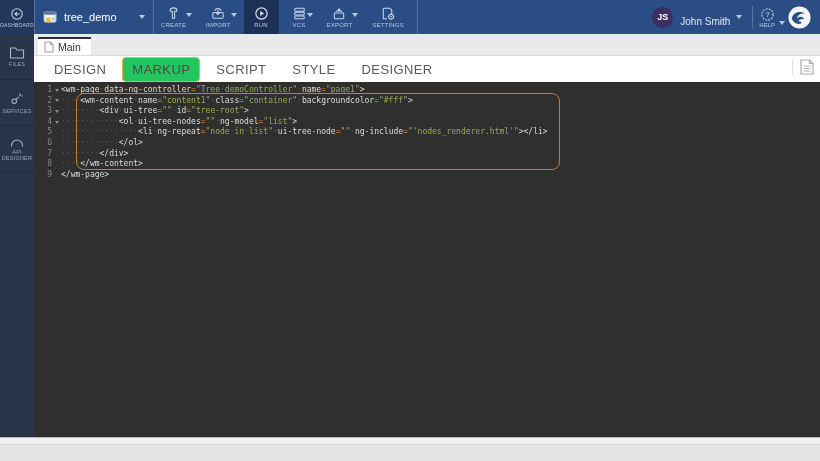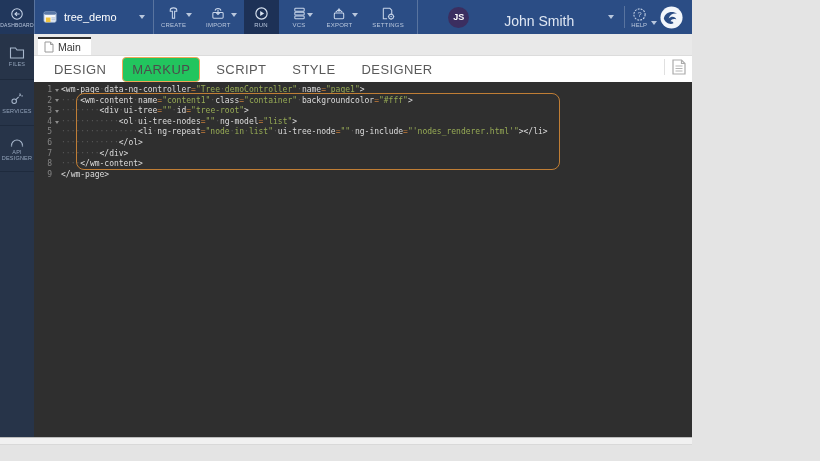--- a/index.html
+++ b/index.html
@@ -1,33 +1,33 @@
 <!DOCTYPE html>
 <html><head>
 <meta charset="utf-8">
 <style>
   * { margin:0; padding:0; box-sizing:border-box; }
   html,body { width:820px; height:461px; overflow:hidden; font-family:"Liberation Sans",sans-serif; background:#e4e4e4; }
-  .app { position:relative; width:692px; height:461px; }
+  .app { position:relative; width:820px; height:461px; }
 
   
   .toolbar { height:34px; background:#2b4d85; display:flex; align-items:stretch; color:#c9d6ea; }
   .tb-tile { display:flex; flex-direction:column; align-items:center; justify-content:center; padding:0 7px; cursor:pointer; position:relative; }
   .tb-tile .lbl { font-size:6px; letter-spacing:.2px; color:#b9c7dd; margin-top:1px; white-space:nowrap; }
   .tb-dark { background:#21375c; }
   .tb-run  { background:#1d3156; }
   .tb-sep { width:1px; background:rgba(255,255,255,.22); margin:0; }
   .caret { width:0; height:0; border-left:3px solid transparent; border-right:3px solid transparent; border-top:4px solid #b9c7dd; display:inline-block; }
   .tb-caret-abs { position:absolute; right:1px; top:13px; }
   .project { display:flex; align-items:center; gap:6px; padding:0 8px; min-width:118px; cursor:pointer; }
   .project .pname { font-size:11px; color:#fff; flex:1; }
   .tb-right { margin-left:auto; display:flex; align-items:center; }
   .avatar { width:21px; height:21px; border-radius:50%; background:#3b2e60; color:#fff; font-size:9px; font-weight:bold; display:flex; align-items:center; justify-content:center; }
-  .username { font-size:14px; color:#dfe7f3; margin:8px 6px 0 7px;text-align:center; }
-  .userblock { display:flex; align-items:center; padding:0 10px; cursor:pointer;gap:28px; }
+  .username { font-size:10px; color:#dfe7f3; margin:8px 6px 0 7px;text-align:center; }
+  .userblock { display:flex; align-items:center; padding:0 10px; cursor:pointer; }
   .helpblock { display:flex; flex-direction:column; align-items:center; justify-content:center; padding:0 6px; position:relative; cursor:pointer; }
   .helpblock .lbl { font-size:6px; color:#b9c7dd; margin-top:0px; }
   .logo { display:flex; align-items:center; padding:0 8px 0 6px; }
 
   
   .body-row { display:flex; height:403px; }
   .sidebar { width:34px; background:#273449; display:flex; flex-direction:column; }
   .sb-item { height:46px; display:flex; flex-direction:column; align-items:center; justify-content:center; gap:2px; border-bottom:1px solid #1e2a3d; cursor:pointer; }
   .sb-item .lbl { font-size:5.5px; color:#93a3ba; text-align:center; line-height:6px; letter-spacing:.2px; }
 

